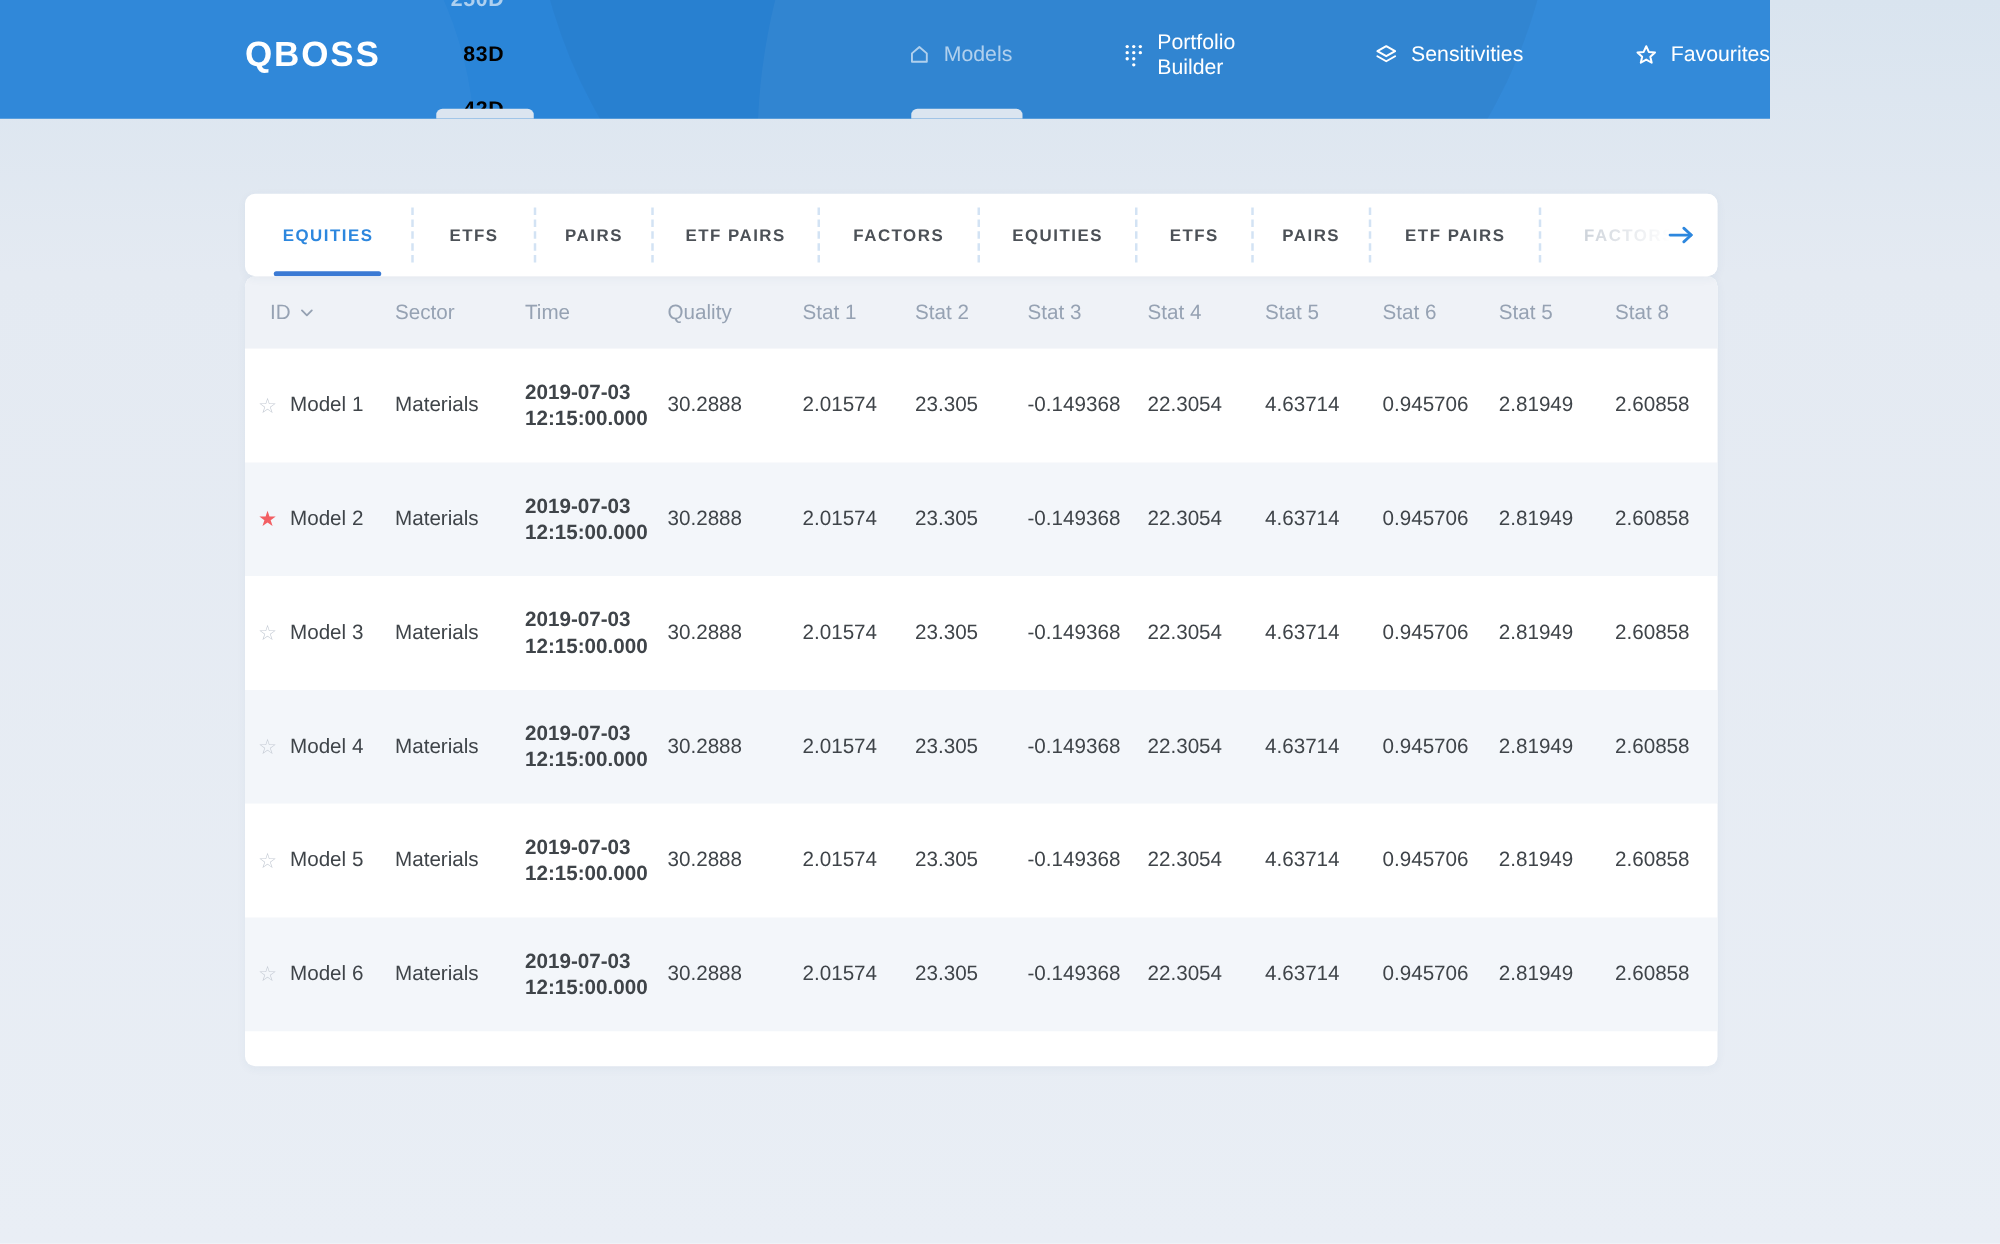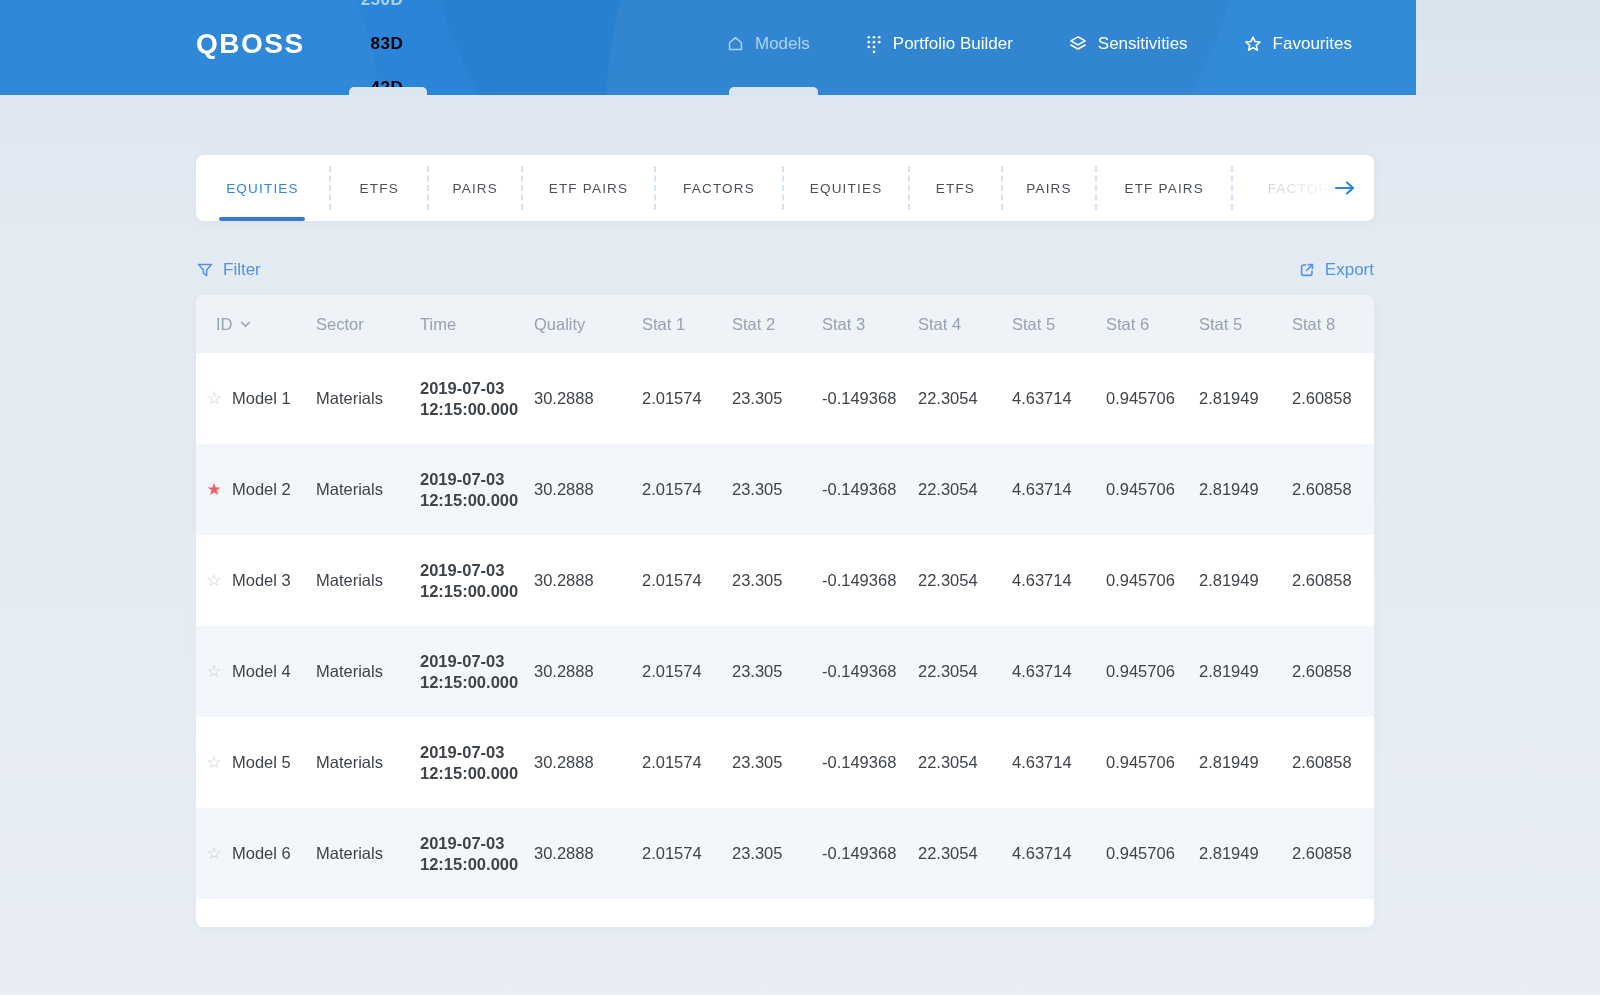--- a/index.html
+++ b/index.html
@@ -26,21 +26,21 @@
   }
   .logo{
     margin-left:196px;color:#fff;font-size:28px;font-weight:800;
     letter-spacing:1.5px;cursor:pointer;
   }
   .period-tabs{display:flex;margin-left:56px;gap:24px;align-items:flex-end;flex-direction:column;}
   .period-tab{
     color:#000000;font-size:17px;font-weight:600;letter-spacing:.5px;cursor:pointer;
   }
   .period-tab.active{color:rgba(255,255,255,0.62);}
-  .main-nav{position:absolute;left:726px;top:0;height:87px;display:flex;align-items:center;gap:55px;}
+  .main-nav{position:absolute;left:726px;top:0;height:87px;display:flex;align-items:center;gap:88px;}
   .nav-item{display:flex;align-items:center;gap:10px;color:#ffffff;font-size:17px;cursor:pointer;}
   .nav-item .nicon{display:flex;align-items:center;}
   .nav-item svg{display:block;}
   .nav-item.active{color:rgba(255,255,255,0.62);}
   .nav-item.active svg{opacity:.62;}
   .notch{
     position:absolute;top:87px;height:8px;background:#dbe5f0;
     border-radius:5px 5px 0 0;z-index:3;
   }
   .notch-250d{left:349px;width:78px;}
@@ -50,21 +50,21 @@
   .content{width:1178px;margin-left:196px;position:relative;}
 
   
   .cat-card{
     position:relative;margin-top:60px;height:66px;background:#fff;border-radius:8px;
     display:flex;align-items:stretch;overflow:hidden;
     box-shadow:0 2px 8px rgba(40,70,110,0.05);
   }
   .cat-tab{
     display:flex;align-items:center;justify-content:center;
-    font-size:13.5px;font-weight:400;letter-spacing:1.2px;color:#4c5157;
+    font-size:13.5px;font-weight:700;letter-spacing:1.2px;color:#4c5157;
     cursor:pointer;position:relative;white-space:nowrap;
   }
   .cat-tab.active{color:var(--tab-active-blue,#2d87de);}
   .cat-tab.active::after{
     content:"";position:absolute;bottom:0;left:50%;transform:translateX(-50%);
     width:86px;height:4px;border-radius:2px;background:var(--tab-underline-blue,#3b7ad4);
   }
   .cat-tab.faded{color:#b9c1cb;}
   .tab-sep{width:0;border-left:2px dashed #d3e3f4;height:44px;align-self:center;}
   .f1{flex:135;} .f2{flex:98;} .f3{flex:93;} .f4{flex:133;} .f5{flex:128;}
@@ -201,36 +201,20 @@
 
       <div class="tabs-fade"></div>
       <button class="tabs-arrow">
         <svg width="22" height="15" viewBox="0 0 22 15" fill="none" stroke="#2d87de" stroke-width="2.2" stroke-linecap="round" stroke-linejoin="round">
           <path d="M2 7.5 H19"></path>
             <path d="M13 2 L19 7.5 L13 13"></path>
         </svg>
       </button>
     </div>
 
-    <div class="toolbar">
-      <a class="tool-link">
-        <svg width="18" height="18" viewBox="0 0 21 20" fill="none" stroke="#4e95e2" stroke-width="1.8" stroke-linejoin="round">
-          <path d="M3 3.5 H18 L12.4 10 V16.5 L8.6 13.7 V10 Z"></path>
-        </svg>
-        <span>Filter</span>
-      </a>
-      <a class="tool-link">
-        <svg width="18" height="18" viewBox="0 0 20 20" fill="none" stroke="#4e95e2" stroke-width="1.8" stroke-linecap="round" stroke-linejoin="round">
-          <path d="M8.5 4.5 H6 A2 2 0 0 0 4 6.5 V14 A2 2 0 0 0 6 16 H13.5 A2 2 0 0 0 15.5 14 V11.5"></path>
-          <path d="M9.5 10.5 L16 4"></path>
-            <path d="M11.5 4 H16 V8.5"></path>
-        </svg>
-        <span>Export</span>
-      </a>
-    </div>
 
     <div class="table-card">
       <div class="grid-row thead">
         <div class="th th-id">
           <span>ID</span>
           <svg width="11" height="7" viewBox="0 0 12 8" fill="none" stroke="#96a2b3" stroke-width="1.7" stroke-linecap="round" stroke-linejoin="round">
             <path d="M1.5 1.5 L6 6 L10.5 1.5"></path>
           </svg>
         </div>
         <div class="th">Sector</div>

